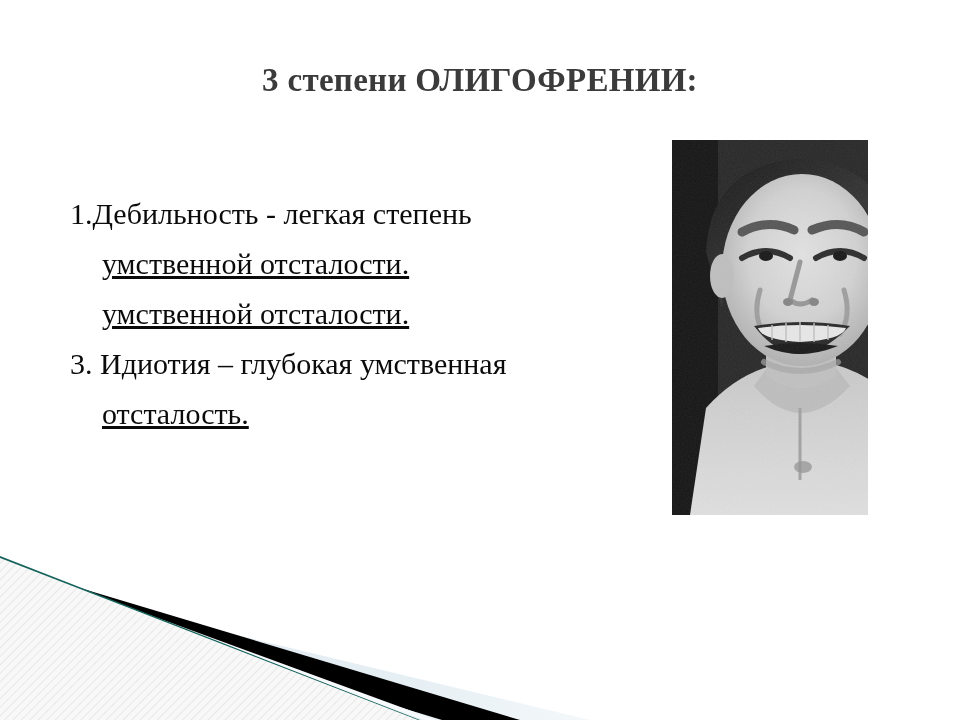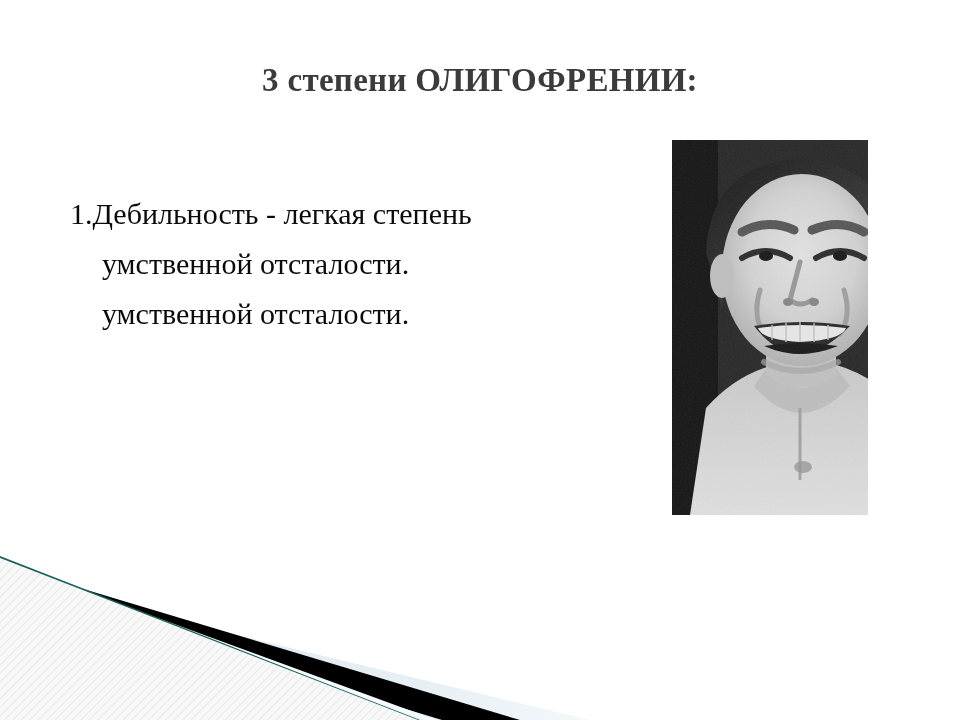--- a/index.html
+++ b/index.html
@@ -58,20 +58,21 @@
     font-family: "Liberation Serif", "DejaVu Serif", serif;
     font-size: 30px;
     line-height: 50px;
     color: #0b0b0b;
     margin: 0 0 0 0;
     text-indent: 0;
   }
   .body-item .line2 {
     display: block;
     padding-left: 32px;
+    text-decoration: underline;
   }
 
   
   .photo-frame {
     position: absolute;
     left: 672px;
     top: 140px;
     width: 258px;
     height: 375px;
     overflow: hidden;
@@ -92,20 +93,24 @@
 
     <p class="body-item">
       <span>1.Дебильность - легкая степень</span>
       <span class="line2">умственной отсталости.</span>
     </p>
 
     <p class="body-item">
       <span class="line2">умственной отсталости.</span>
     </p>
 
+    <p class="body-item">
+      <span>3. Идиотия – глубокая умственная</span>
+      <span class="line2">отсталость.</span>
+    </p>
 
   </div>
 
   <div class="photo-frame">
     <svg width="258" height="375" viewBox="0 0 258 375" xmlns="http://www.w3.org/2000/svg">
       <defs>
         <radialGradient id="faceLight" cx="50%" cy="42%" r="62%">
           <stop offset="0%" stop-color="#ebebeb"></stop>
           <stop offset="55%" stop-color="#d9d9d9"></stop>
           <stop offset="100%" stop-color="#b2b2b2"></stop>

